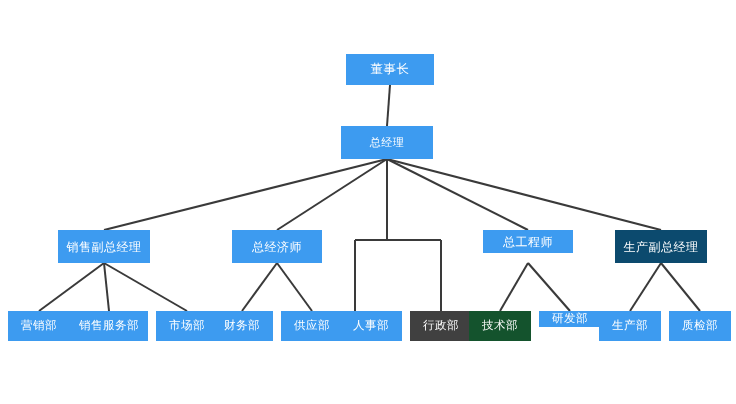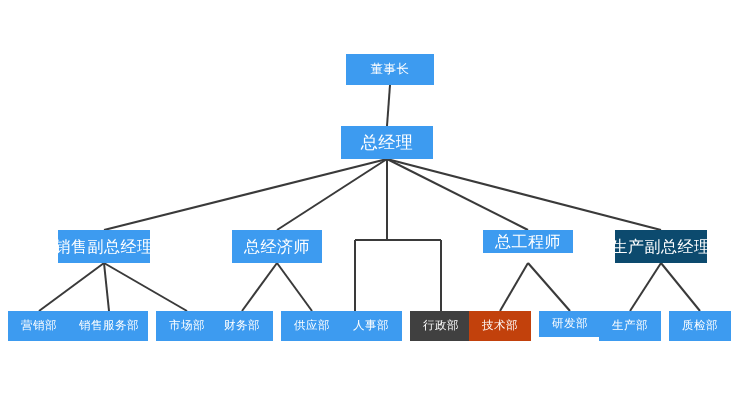--- a/index.html
+++ b/index.html
@@ -37,22 +37,22 @@
     line-height: 1;
     letter-spacing: 0.5px;
     white-space: nowrap;
     z-index: 2;
   }
   .node-label {
     display: block;
     text-align: center;
   }
   .node.level-0 { font-size: 12.5px; }
-  .node.level-1 { font-size: 17px; }
-  .node.level-2 { font-size: 16px; }
+  .node.level-1 { font-size: 11px; }
+  .node.level-2 { font-size: 12px; }
   .node.level-3 { font-size: 11.5px; }
 </style>
 </head>
 <body>
 
 <div id="org-chart-canvas">
 
   <svg id="connector-layer" viewBox="0 0 736 404" width="736" height="404">
       <line x1="390" y1="85" x2="387" y2="126" stroke="#3a3a3a" stroke-width="2"></line>
       <line x1="387" y1="159" x2="104" y2="230" stroke="#3a3a3a" stroke-width="2"></line>
@@ -107,24 +107,24 @@
       </div>
       <div class="node level-3" style="left: 281px; top: 311px; width: 62px; height: 30px; background: rgb(61, 155, 240); color: rgb(255, 255, 255);">
         <span class="node-label">供应部</span>
       </div>
       <div class="node level-3" style="left: 340px; top: 311px; width: 62px; height: 30px; background: rgb(61, 155, 240); color: rgb(255, 255, 255);">
         <span class="node-label">人事部</span>
       </div>
       <div class="node level-3" style="left: 410px; top: 311px; width: 62px; height: 30px; background: #404040; color: rgb(255, 255, 255);">
         <span class="node-label">行政部</span>
       </div>
-      <div class="node level-3" style="left: 469px; top: 311px; width: 62px; height: 30px; background: #c2410c; color: rgb(255, 255, 255);">
+      <div class="node level-3" style="left: 469px; top: 311px; width: 62px; height: 30px; background: #14532d; color: rgb(255, 255, 255);">
         <span class="node-label">技术部</span>
       </div>
-      <div class="node level-3" style="left: 539px; top: 311px; width: 62px; height: 26px; background: rgb(61, 155, 240); color: rgb(255, 255, 255);">
+      <div class="node level-3" style="left: 539px; top: 311px; width: 62px; height: 16px; background: rgb(61, 155, 240); color: rgb(255, 255, 255);">
         <span class="node-label">研发部</span>
       </div>
       <div class="node level-3" style="left: 599px; top: 311px; width: 62px; height: 30px; background: rgb(61, 155, 240); color: rgb(255, 255, 255);">
         <span class="node-label">生产部</span>
       </div>
       <div class="node level-3" style="left: 669px; top: 311px; width: 62px; height: 30px; background: rgb(61, 155, 240); color: rgb(255, 255, 255);">
         <span class="node-label">质检部</span>
       </div>
     </div>
 

